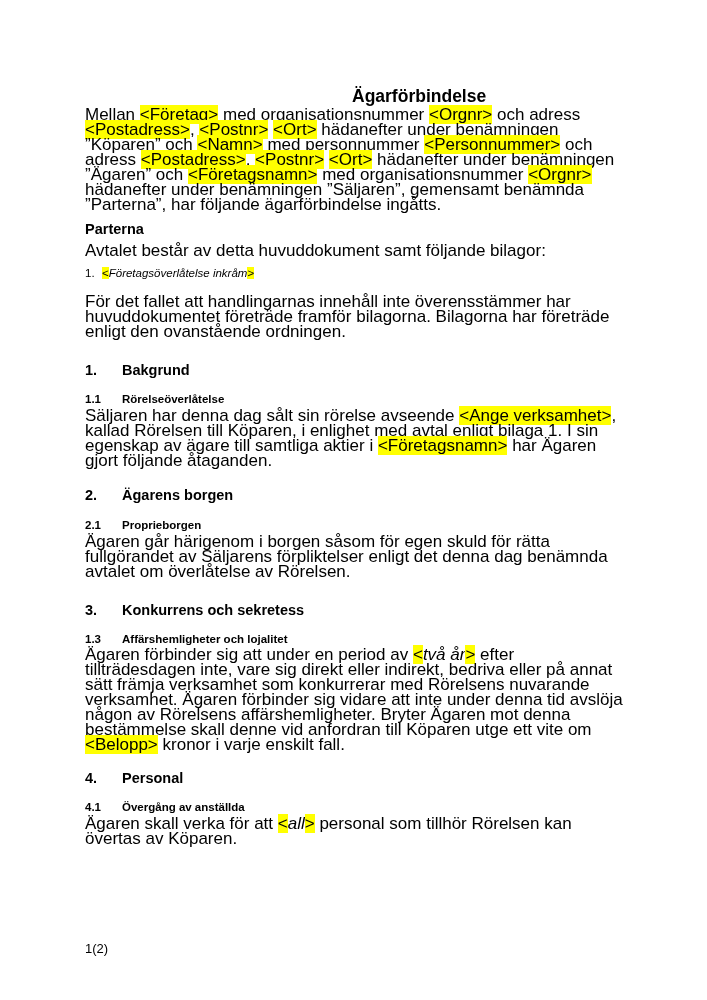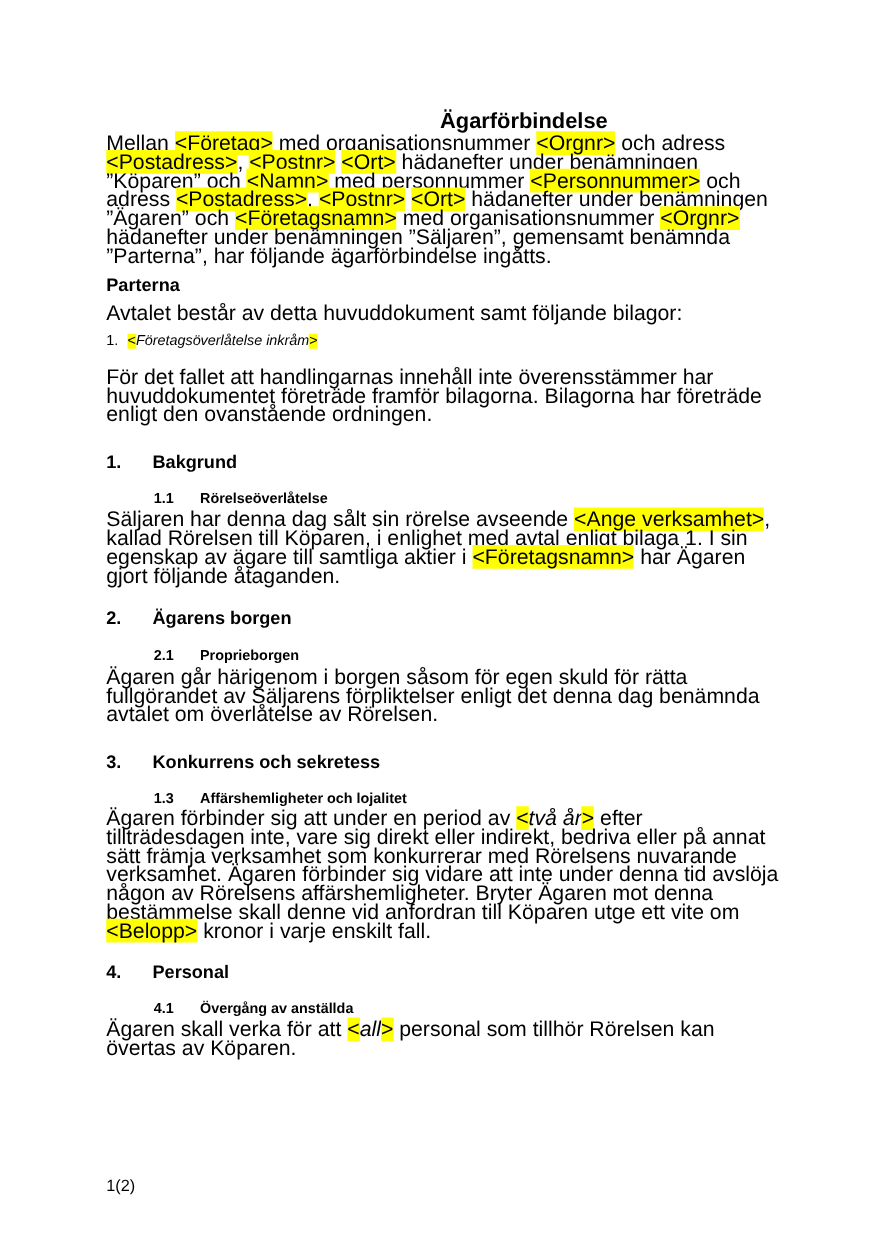--- a/index.html
+++ b/index.html
@@ -36,21 +36,21 @@
     margin: 0;
   }
   .h1 .num { width: 37px; flex: none; }
   .h2 {
     font-size: 11.5px;
     font-weight: bold;
     line-height: 15px;
     display: flex;
     margin: 0;
   }
-  .h2 .num { width: 37px; flex: none; margin-left: 38px; }
+  .h2 .num { width: 37px; flex: none; }
   .list-item {
     font-size: 11.5px;
     line-height: 15px;
     display: flex;
     margin: 8px 0 0 0;
   }
   .list-item .num { width: 17px; flex: none; }
   .hl { background: var(--hl, #ffff00); }
   .em { font-style: italic; text-align: right; }
   .footer {

